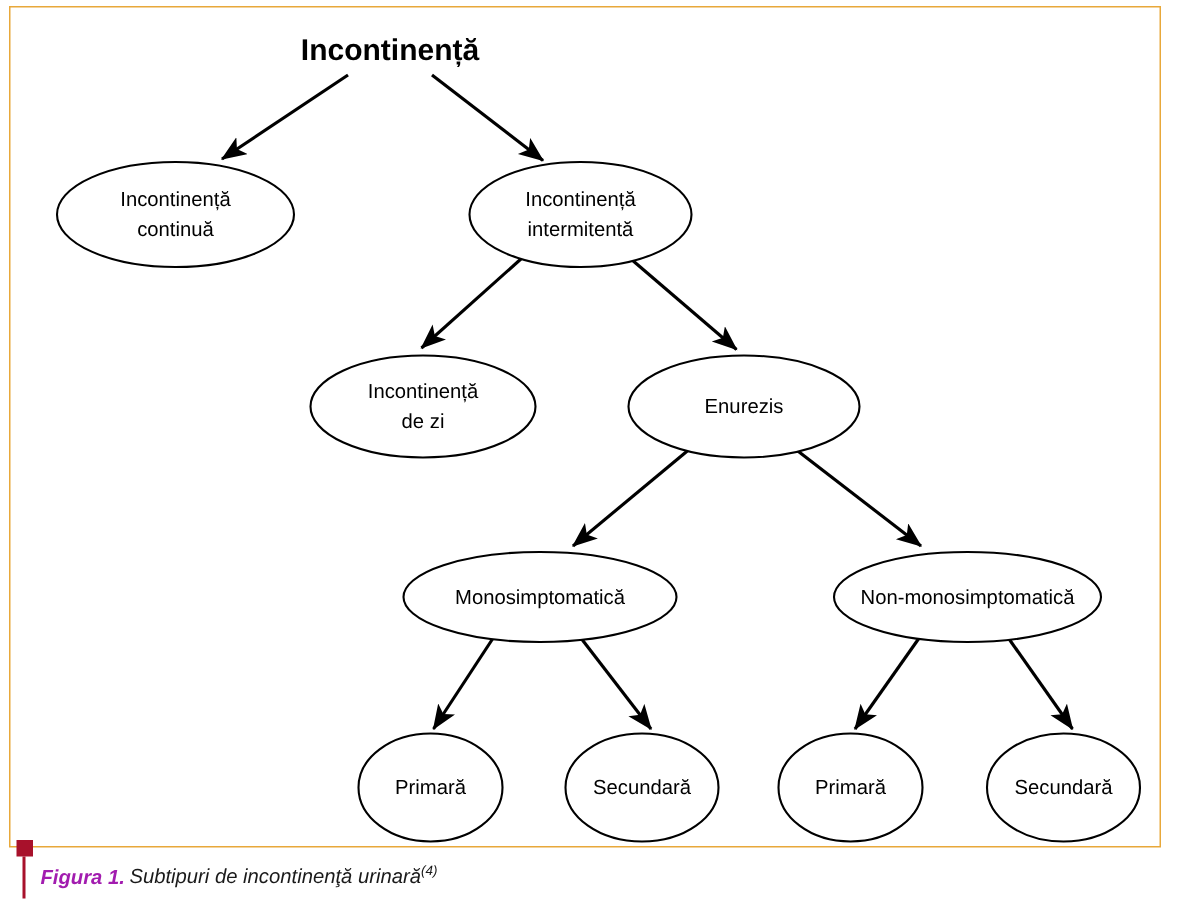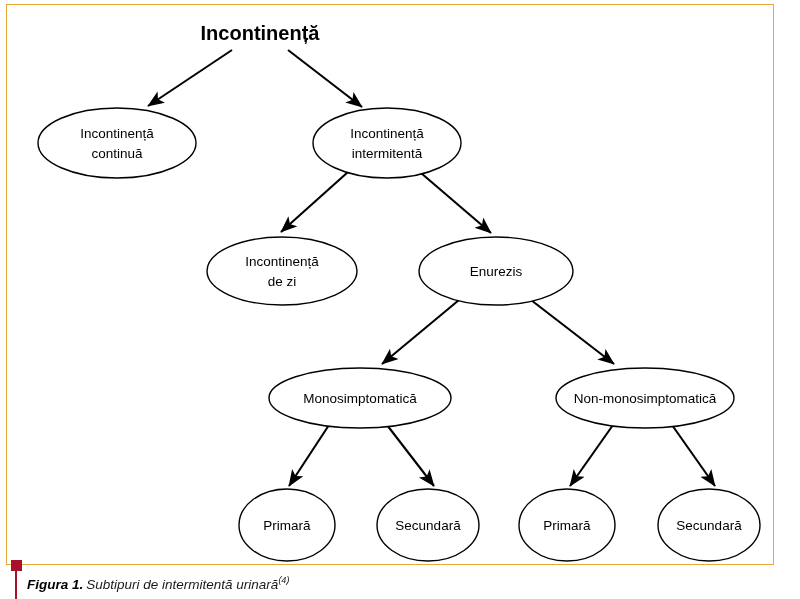--- a/index.html
+++ b/index.html
@@ -101,21 +101,21 @@
     top: 17px;
     font-family: "Liberation Sans", sans-serif;
     font-size: 13.5px;
     font-style: italic;
     color: #1a1a1a;
     white-space: nowrap;
   }
   #caption-figure-number {
     font-weight: bold;
     font-style: italic;
-    color: #000000;
+    color: #a21caf;
     margin-right: 3px;
   }
   #caption-ref {
     font-size: 9px;
     vertical-align: super;
     font-style: italic;
   }
 </style>
 </head>
 <body>
@@ -189,17 +189,17 @@
         </g>
       </g>
 
     <text id="root-label" class="root-label" x="260" y="40">Incontinență</text>
   </svg>
 
   <div id="caption-block">
     <div id="caption-marker-square"></div>
     <div id="caption-marker-line"></div>
     <div id="caption-text">
-      <span id="caption-figure-number">Figura 1.</span><span id="caption-body">Subtipuri de intermitentă urinară</span><span id="caption-ref">(4)</span>
+      <span id="caption-figure-number">Figura 1.</span><span id="caption-body">Subtipuri de incontinenţă urinară</span><span id="caption-ref">(4)</span>
     </div>
   </div>
 
 </div>
 
 </body></html>

